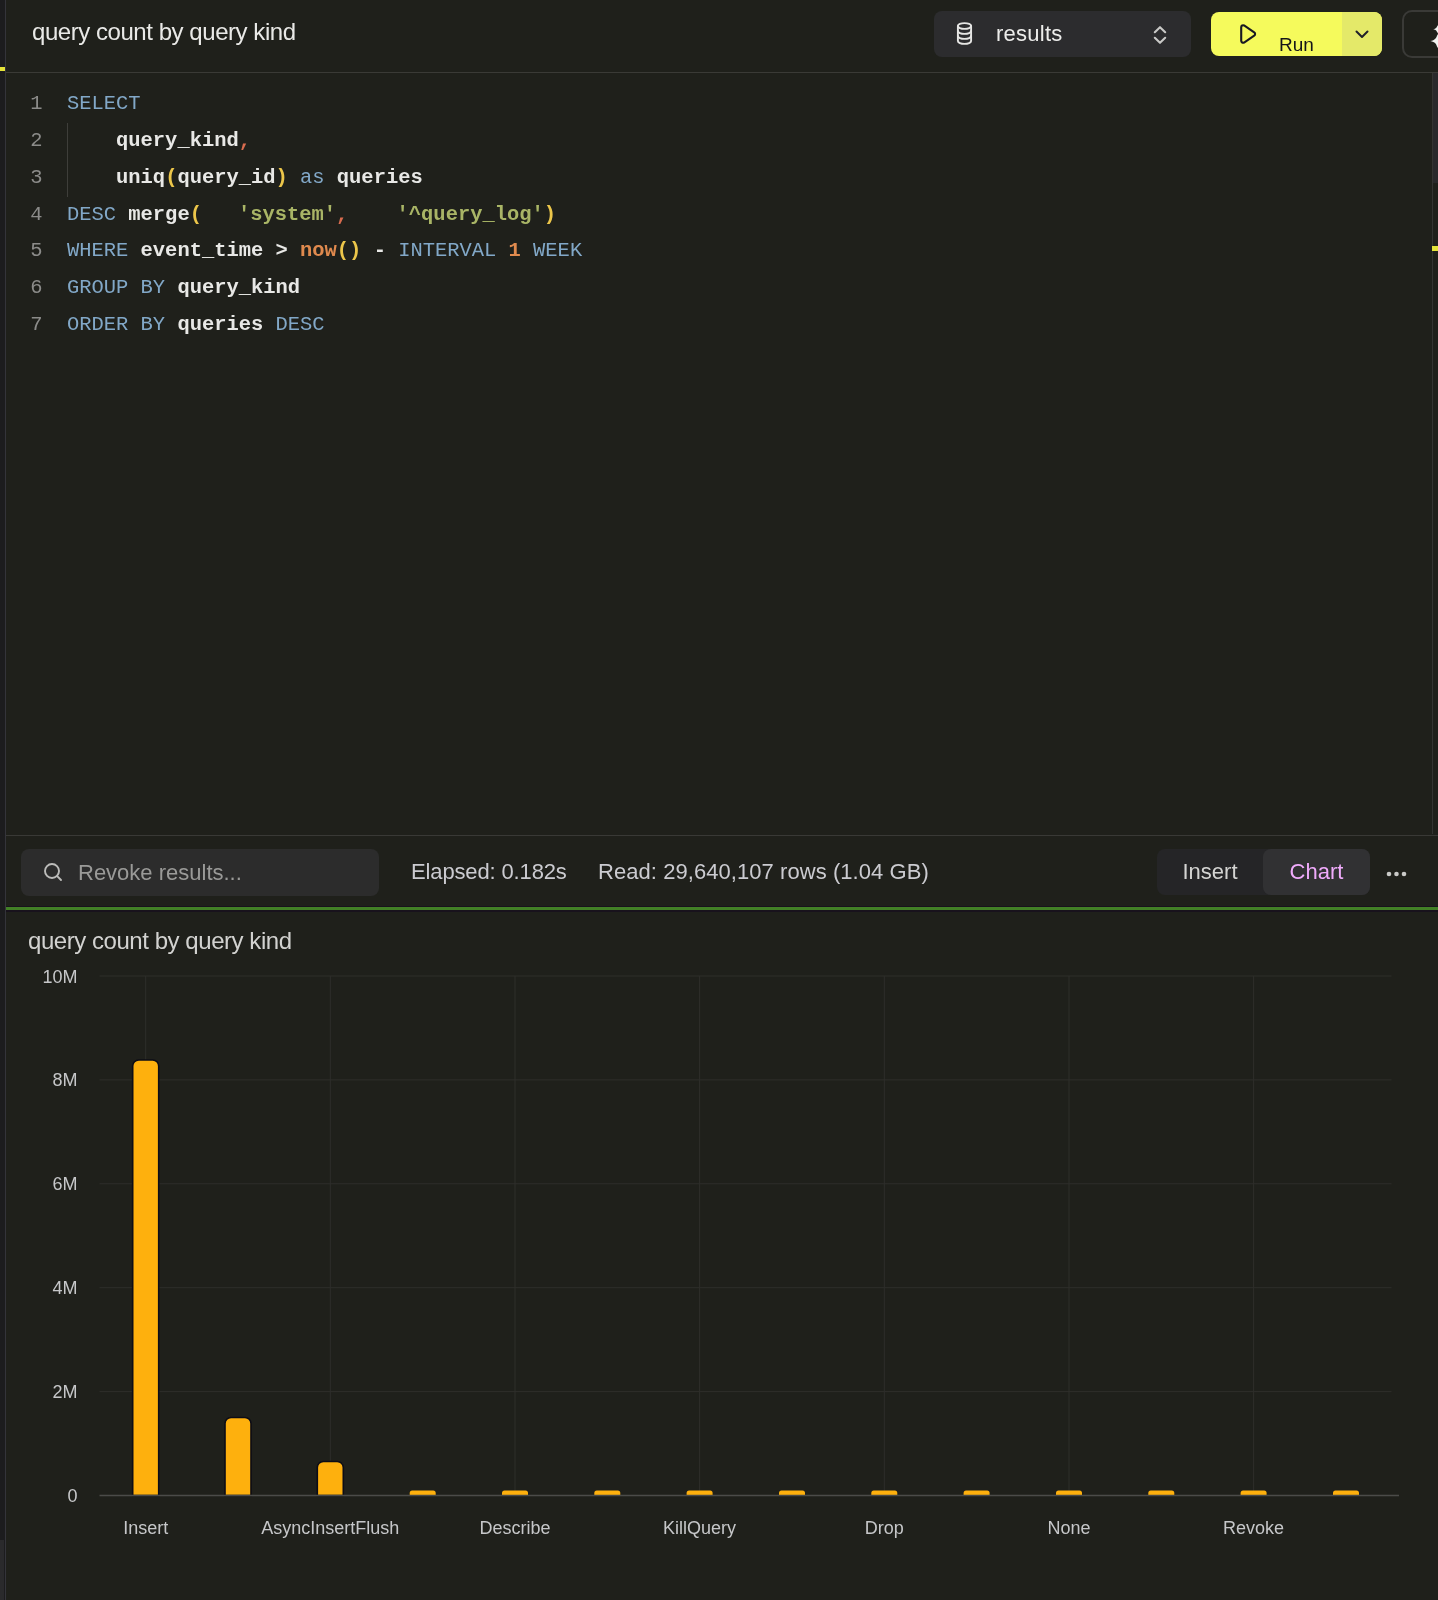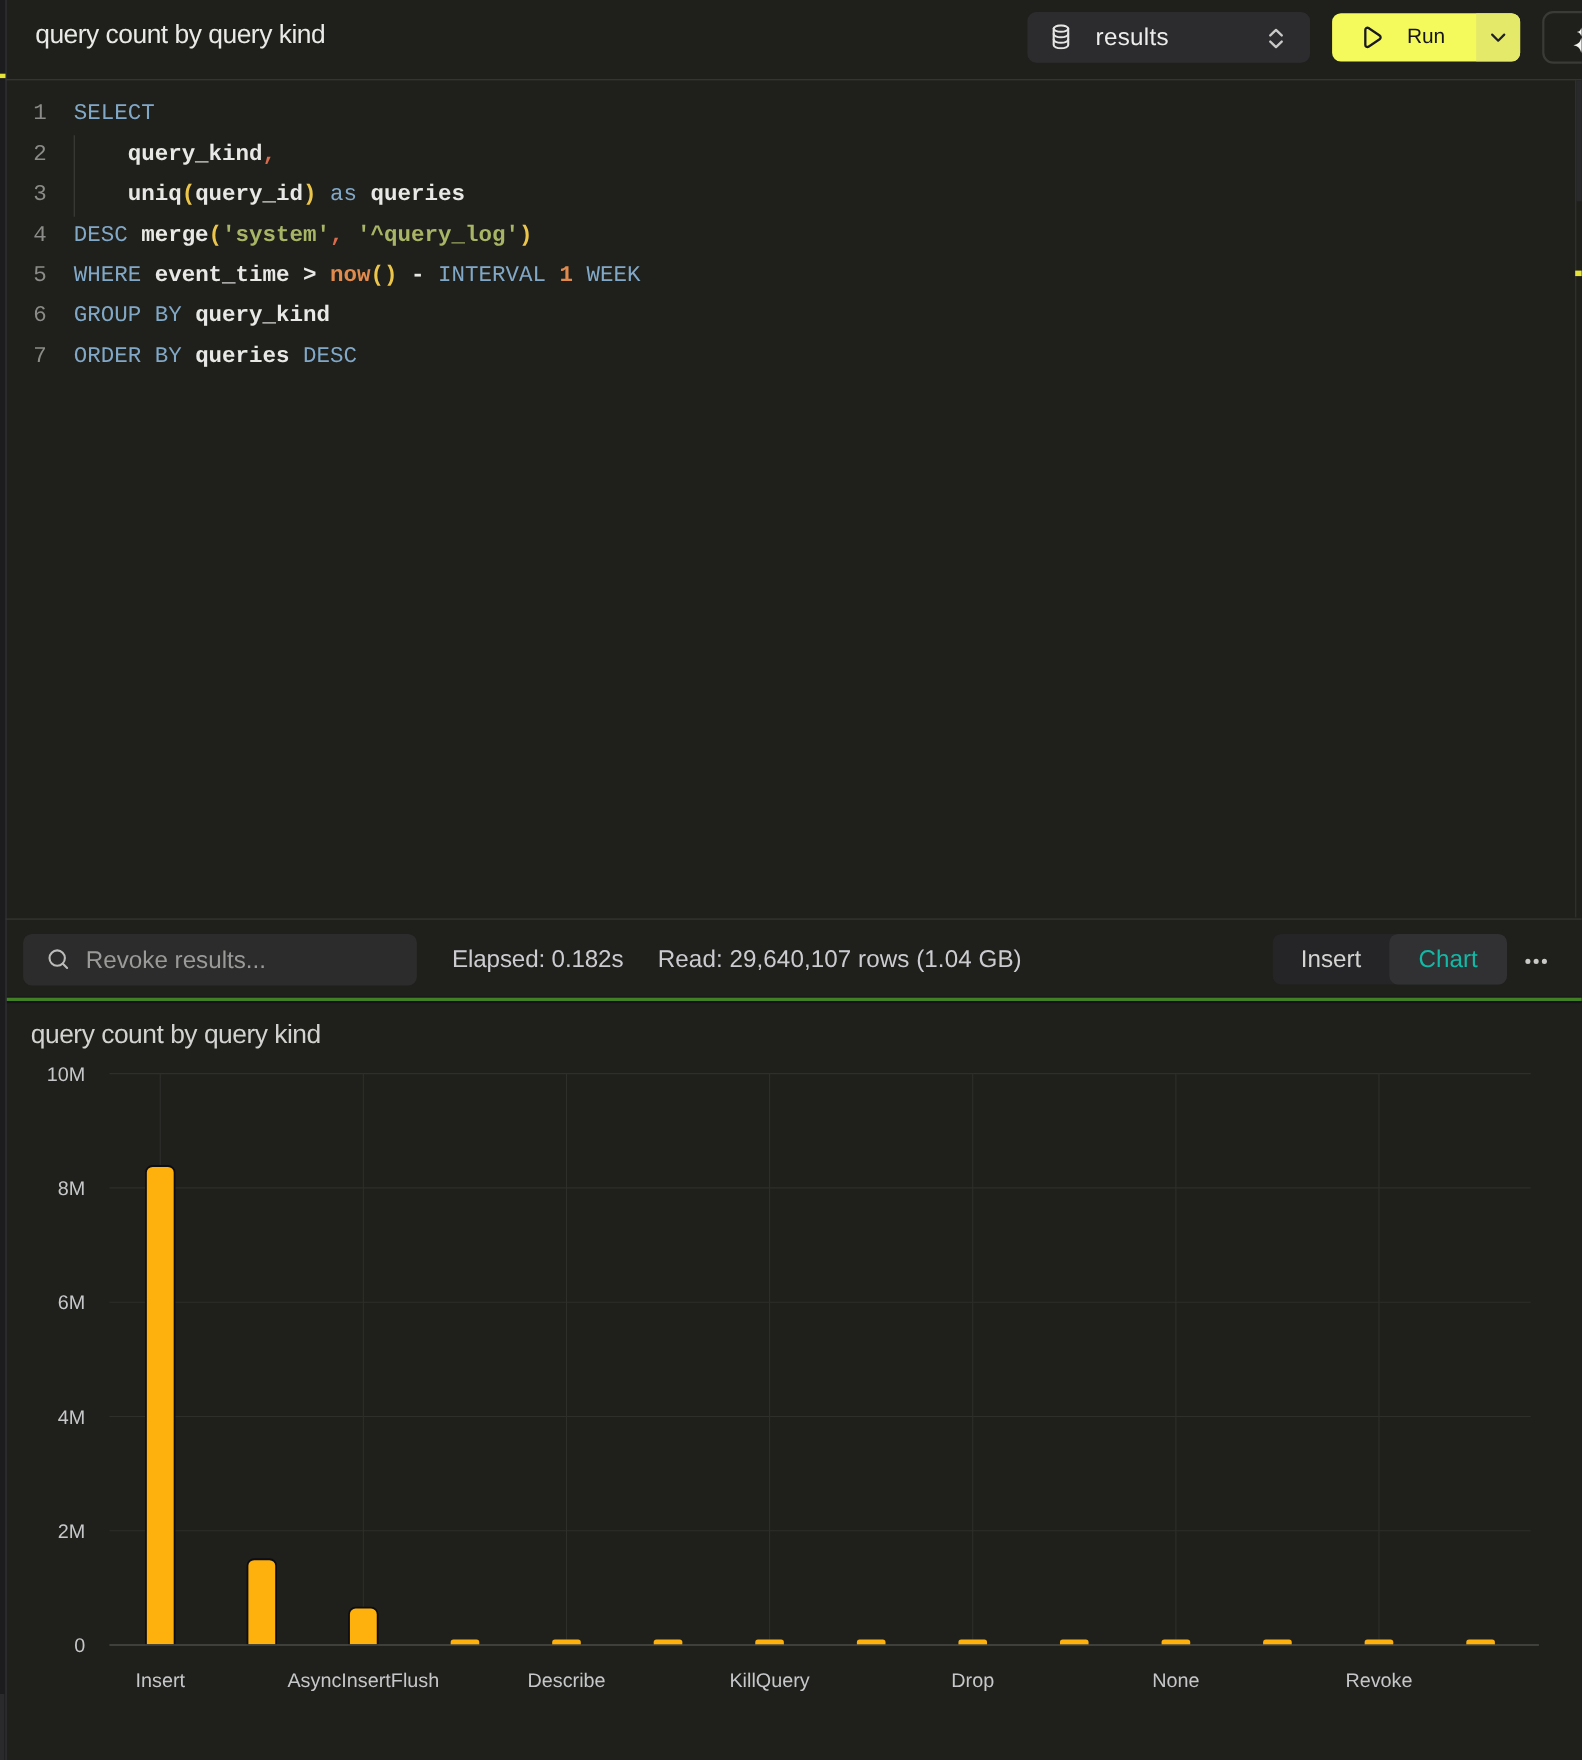--- a/index.html
+++ b/index.html
@@ -28,21 +28,21 @@
       <path d="M3.8 12.8 L9 17.8 L14.2 12.8"></path>
     </g>
   </svg>
 
   <div class="abs" style="left:1211px;top:12px;width:171px;height:44px;background:#f5fa5c;border-radius:8px;overflow:hidden;">
     <div class="abs" style="left:131px;top:0;width:40px;height:44px;background:#e4e969;"></div>
   </div>
   <svg class="abs" style="left:1239px;top:23px;" width="18" height="22" viewBox="0 0 18 22">
     <path d="M2.2 4.2 C2.2 2.7 3.8 1.8 5.1 2.5 L15.2 9.3 C16.4 10.1 16.4 11.9 15.2 12.7 L5.1 19.5 C3.8 20.2 2.2 19.3 2.2 17.8 Z" fill="none" stroke="#191922" stroke-width="2.1"></path>
   </svg>
-  <div class="abs" style="left:1279px;top:12px;height:44px;line-height:44px;font-size:19px;color:#15151a;">Run</div>
+  <div class="abs" style="left:1279px;top:23px;height:44px;line-height:44px;font-size:19px;color:#15151a;">Run</div>
   <svg class="abs" style="left:1354px;top:29px;" width="16" height="11" viewBox="0 0 16 11">
     <path d="M2.5 2.5 L8 8 L13.5 2.5" fill="none" stroke="#20202a" stroke-width="2" stroke-linecap="round" stroke-linejoin="round"></path>
   </svg>
 
   <div class="abs" style="left:1402px;top:10px;width:50px;height:48px;border:2px solid #3a3a37;border-radius:10px;box-sizing:border-box;"></div>
   <svg class="abs" style="left:1424px;top:20px;" width="14" height="32" viewBox="0 0 14 32">
     <path d="M13.5 5 C14.2 7.8 14.9 8.5 17.7 9.2 C14.9 9.9 14.2 10.6 13.5 13.4 C12.8 10.6 12.1 9.9 9.3 9.2 C12.1 8.5 12.8 7.8 13.5 5 Z" fill="#f2f2f0"></path>
     <path d="M13.5 14 C14.7 18.7 15.9 19.9 20.6 21.1 C15.9 22.3 14.7 23.5 13.5 28.2 C12.3 23.5 11.1 22.3 6.4 21.1 C11.1 19.9 12.3 18.7 13.5 14 Z" fill="#f2f2f0"></path>
   </svg>
 </div>
@@ -57,21 +57,21 @@
     <b>query_kind</b><span class="cm">,</span>
     <b>uniq</b><span class="pr">(</span><b>query_id</b><span class="pr">)</span> <span class="kw">as</span> <b>queries</b>
 <span class="kw">DESC</span> <b>merge</b><span class="pr">(</span><span class="st">'system'</span><span class="cm">,</span> <span class="st">'^query_log'</span><span class="pr">)</span>
 <span class="kw">WHERE</span> <b>event_time</b> <b>&gt;</b> <span class="nm">now</span><span class="pr">()</span> <b>-</b> <span class="kw">INTERVAL</span> <span class="nm">1</span> <span class="kw">WEEK</span>
 <span class="kw">GROUP</span> <span class="kw">BY</span> <b>query_kind</b>
 <span class="kw">ORDER</span> <span class="kw">BY</span> <b>queries</b> <span class="kw">DESC</span></pre>
   <style>
     #code .kw{color:#82a8c8;}
     #code b{color:#e8e8e6;font-weight:bold;}
     #code .pr{color:#ecc64a;font-weight:bold;}
-    #code .st{color:#a9b566;font-weight:bold;}
+    #code .st{color:#a9b566;font-weight:bold;margin-left:36px;}
     #code .cm{color:#d96c4f;font-weight:bold;}
     #code .nm{color:#e08a4e;font-weight:bold;}
   </style>
 
   <div class="abs" style="left:1432px;top:0;width:1px;height:761px;background:#343432;"></div>
   <div class="abs" style="left:1433px;top:0;width:5px;height:110px;background:#29292b;"></div>
   <div class="abs" style="left:1432px;top:173px;width:6px;height:5px;background:#e5e339;"></div>
 </div>
 
 <div class="abs" id="toolbar" style="left:0;top:835px;width:1438px;height:71px;border-top:1px solid #393936;">
@@ -81,21 +81,21 @@
     <path d="M14.2 14.2 L18 18" stroke="#bcbcba" stroke-width="1.9" stroke-linecap="round"></path>
   </svg>
   <div class="abs" style="left:78px;top:13px;height:47px;line-height:47px;font-size:22px;color:#9a9a98;">Revoke results...</div>
 
   <div class="abs" style="left:411px;top:0;height:71px;line-height:71px;font-size:22px;letter-spacing:-0.14px;color:#cbcbd0;">Elapsed: 0.182s</div>
   <div class="abs" style="left:598px;top:0;height:71px;line-height:71px;font-size:22px;letter-spacing:0.06px;color:#cbcbd0;">Read: 29,640,107 rows (1.04 GB)</div>
 
   <div class="abs" style="left:1157px;top:13px;width:213px;height:46px;background:#252527;border-radius:8px;"></div>
   <div class="abs" style="left:1263px;top:13px;width:107px;height:46px;background:#313133;border-radius:8px;"></div>
   <div class="abs" style="left:1157px;top:13px;width:106px;height:46px;line-height:46px;text-align:center;font-size:22px;color:#d4d4d2;">Insert</div>
-  <div class="abs" style="left:1263px;top:13px;width:107px;height:46px;line-height:46px;text-align:center;font-size:22px;color:#14b8a6;">Chart</div>
+  <div class="abs" style="left:1263px;top:13px;width:107px;height:46px;line-height:46px;text-align:center;font-size:22px;color:#f0abfc;">Chart</div>
 
   <svg class="abs" style="left:1386px;top:34.5px;" width="24" height="6" viewBox="0 0 24 6">
     <circle cx="3" cy="3" r="2.3" fill="#c9c9c7"></circle>
       <circle cx="10.5" cy="3" r="2.3" fill="#c9c9c7"></circle>
       <circle cx="18" cy="3" r="2.3" fill="#c9c9c7"></circle>
   </svg>
 </div>
 
 <div class="abs" style="left:6px;top:905.5px;width:1432px;height:1.5px;background:#18121c;"></div>
 <div class="abs" style="left:6px;top:907px;width:1432px;height:3px;background:#428026;"></div>

